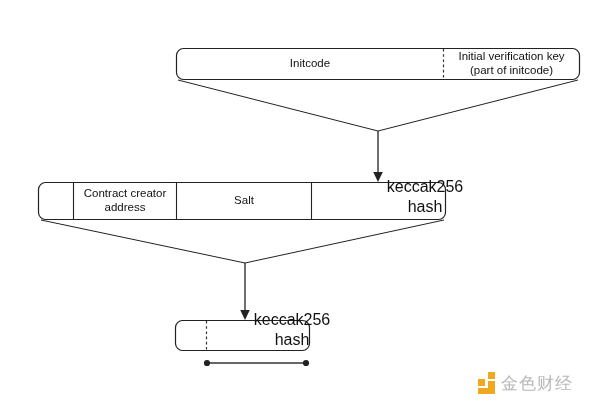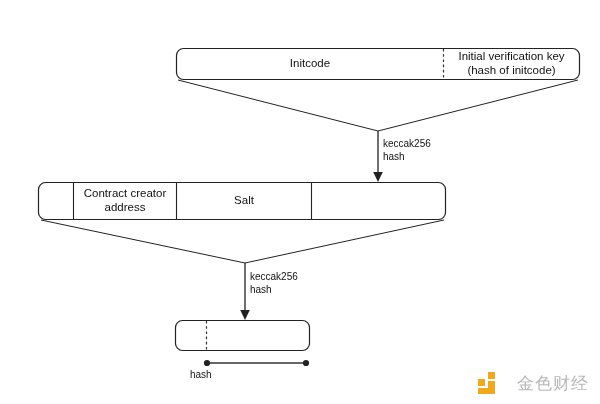--- a/index.html
+++ b/index.html
@@ -34,35 +34,36 @@
     align-items: center;
     justify-content: center;
     text-align: center;
     line-height: 1.18;
     font-size: 11.5px;
     color: #111111;
     pointer-events: none;
   }
   .edge-label {
     position: absolute;
-    text-align: left;
-    font-size: 10px;
+    text-align: center;
+    font-size: 16px;
     line-height: 1.25;
     color: #111111;
+    margin-top: 39px;
   }
   
   #watermark {
     position: absolute;
     left: 478px;
     top: 368px;
     width: 112px;
     height: 30px;
     display: flex;
     align-items: center;
-    gap: 16px;
+    gap: 0;
   }
   #wm-mark {
     position: relative;
     width: 23px;
     height: 23px;
     flex: 0 0 auto;
   }
   #wm-mark .sq {
     position: absolute;
     background: #F0A81E;
@@ -121,21 +122,21 @@
       <line x1="207" y1="363" x2="306" y2="363" stroke="#333333" stroke-width="1.4"></line>
       <circle cx="207" cy="363" r="3.1" fill="#222222"></circle>
       <circle cx="306" cy="363" r="3.1" fill="#222222"></circle>
     </g>
   </svg>
 
   <div class="box-text" style="left:177px; top:48px; width:266px; height:32px;">Initcode</div>
 
   <div class="box-text" style="left:444px; top:48px; width:135px; height:32px; flex-direction:column;">
     <span>Initial verification key</span>
-    <span>(hash of initcode)</span>
+    <span>(part of initcode)</span>
   </div>
 
 
   <div class="box-text" style="left:77px; top:183px; width:96px; height:36px;">
     <span>Contract creator address</span>
   </div>
 
   <div class="box-text" style="left:177px; top:183px; width:134px; height:36px;text-align:right;">Salt</div>
 
   <div class="box-text" style="left:312px; top:183px; width:133px; height:36px;"></div>

